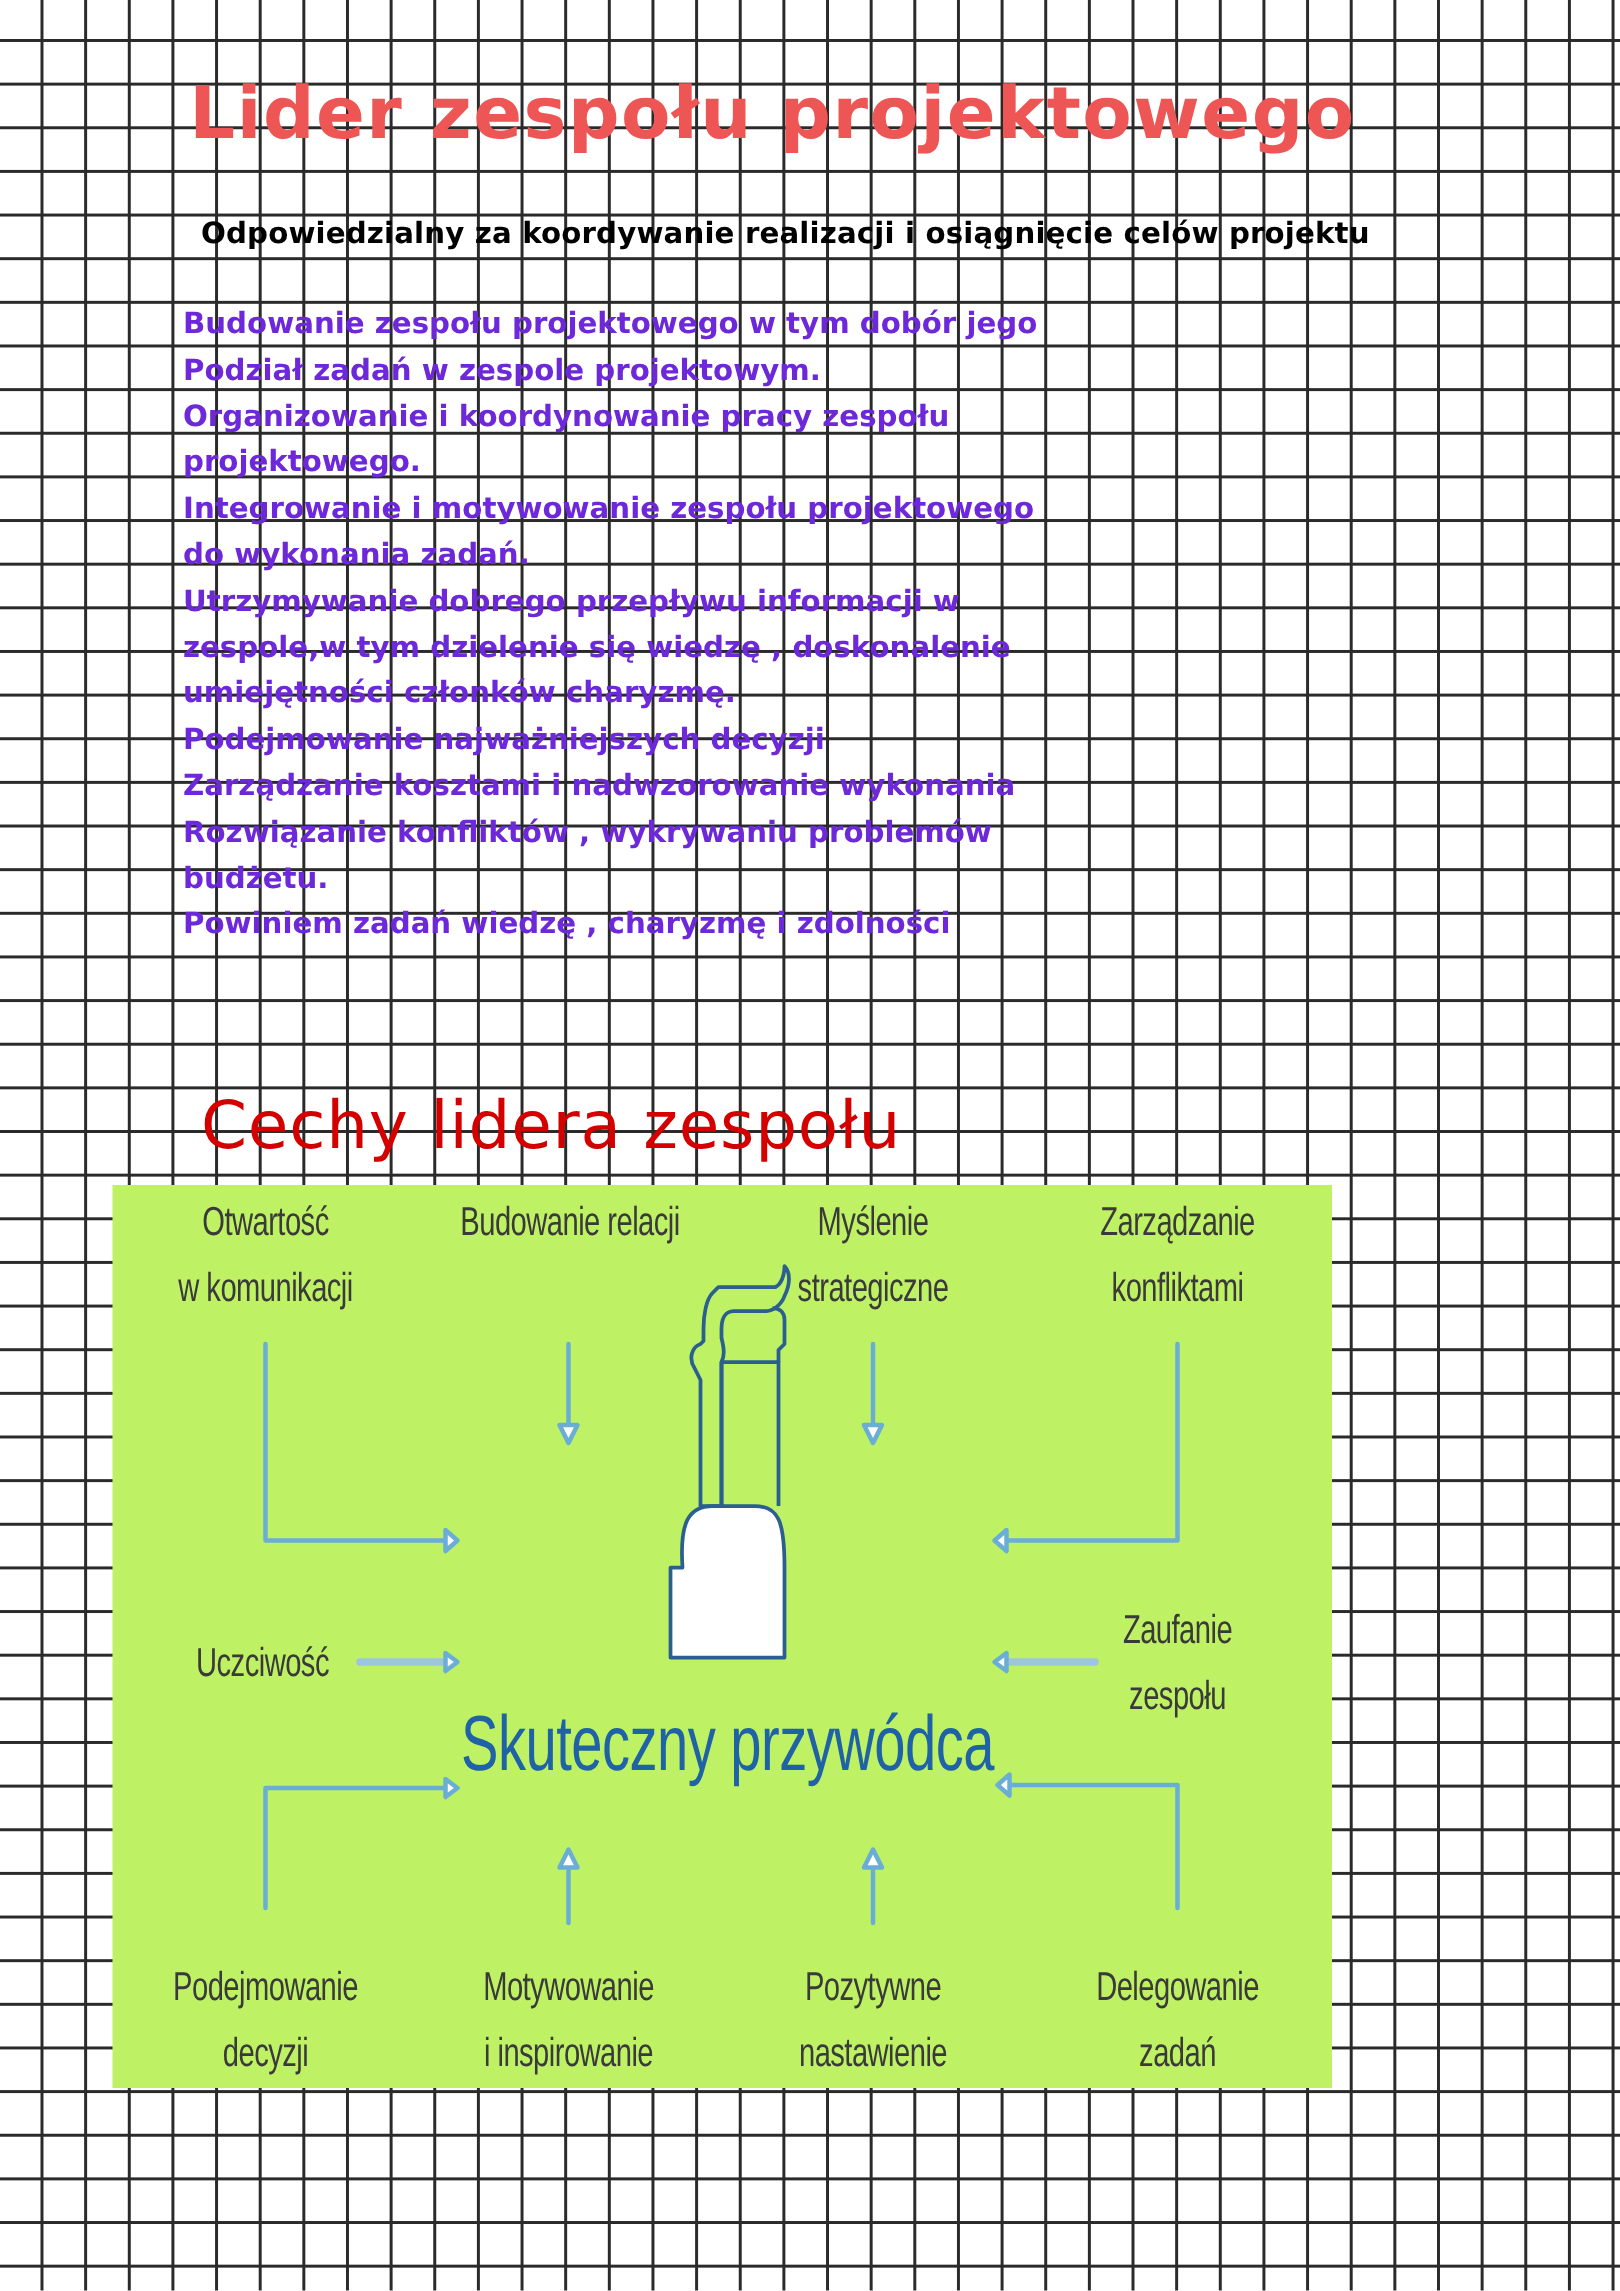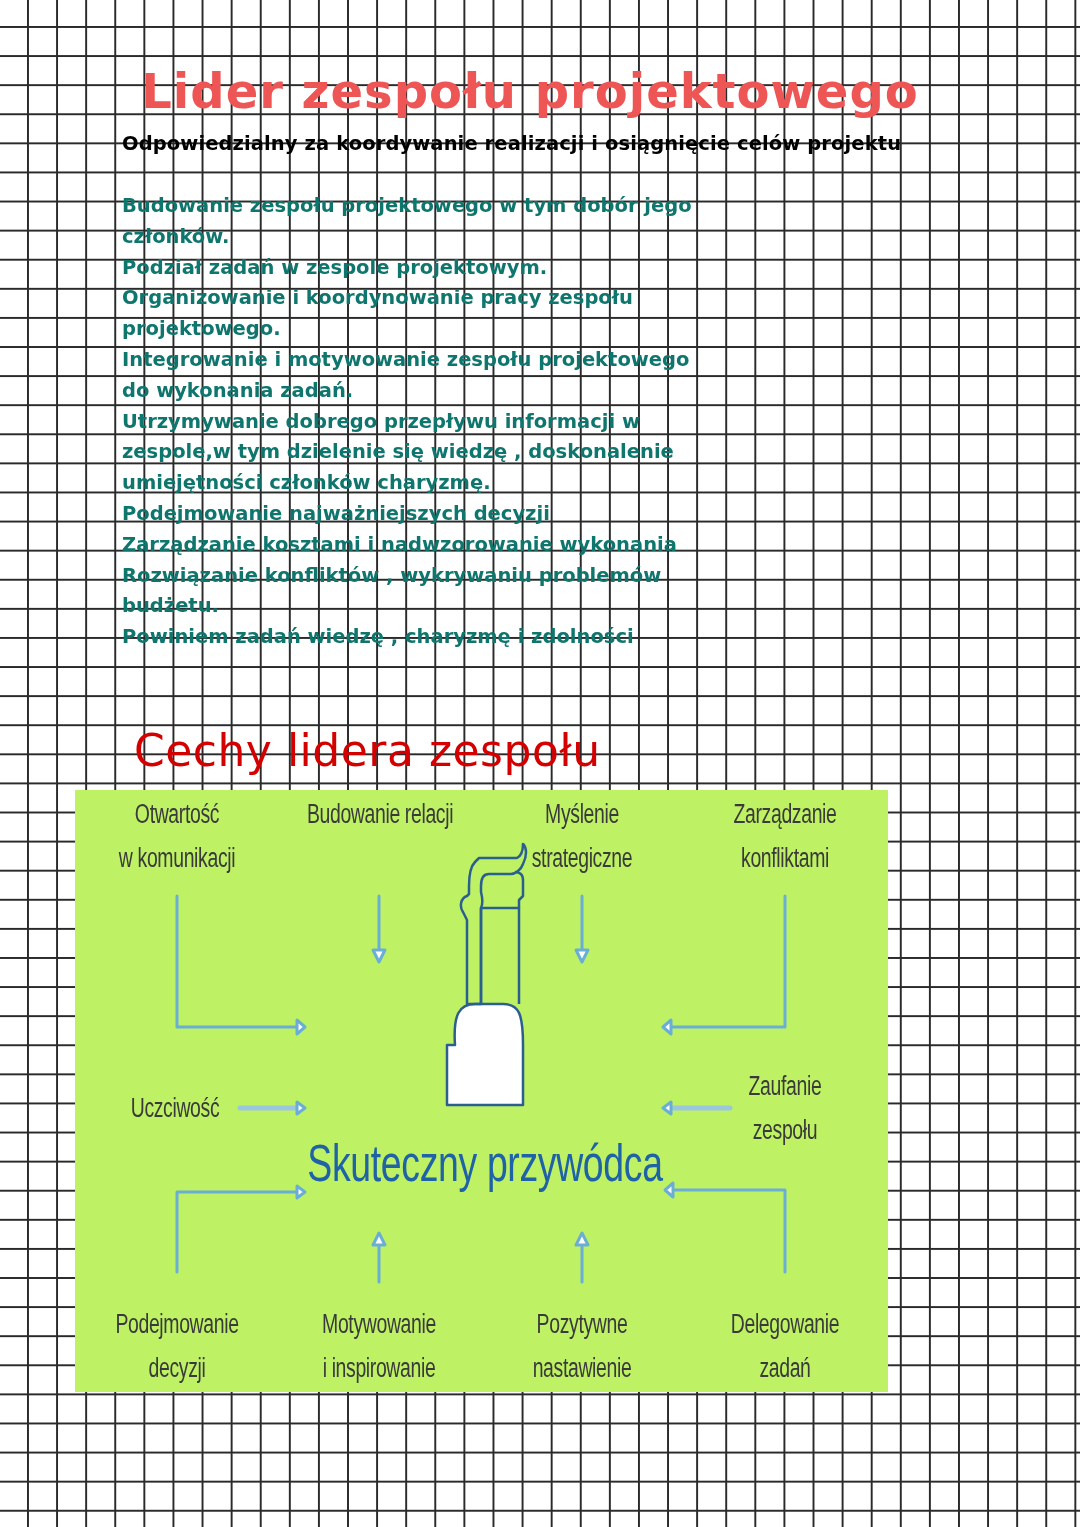--- a/index.html
+++ b/index.html
@@ -9,31 +9,31 @@
     background-image:
       linear-gradient(to right, #2a2a2a 0, #2a2a2a 2px, transparent 2px),
       linear-gradient(to bottom, #2a2a2a 0, #2a2a2a 2px, transparent 2px);
     background-size: 29.1px 29.1px;
     background-position: 27px 26px;
     font-family: "DejaVu Sans", sans-serif;
   }
   .title {
     position: absolute; left: 0; width: 1030px; top: 44px;
     text-align: center; font-weight: bold; font-size: 48px; letter-spacing: 1px;
-    color: #ee5555; margin: 15px; line-height: 64px;
+    color: #ee5555; margin: 0; line-height: 64px;
   }
   .subtitle {
     position: absolute; left: 118px; top: 126px;
-    font-weight: bold; font-size: 19.5px; color: #000; margin: 4px;
+    font-weight: bold; font-size: 19.5px; color: #000; margin: 16px;
     line-height: 28px; letter-spacing: 0.1px;
   }
   .duties {
-    position: absolute; left: 122px; top: 191px; width: 600px;
+    position: absolute; left: 122px; top: 201px; width: 600px;
     margin: 0; padding: 0; list-style: none;
-    font-weight: bold; font-size: 19.5px; line-height: 30.8px; color: #0f766e;
+    font-weight: bold; font-size: 19.5px; line-height: 30.8px; color: #6d28d9;
   }
   .duties li { margin: 0; padding: 0; }
   .section-heading {
     position: absolute; left: 122px; top: 712px; margin: 12px;
     font-weight: normal; font-size: 44px; line-height: 54px; color: #d40000;
     letter-spacing: 0.5px;
   }
   .diagram {
     position: absolute; left: 75px; top: 790px; width: 813px; height: 602px;
     background: #bef264;
@@ -54,21 +54,20 @@
 </style>
 </head>
 <body>
 
 <h1 class="title">Lider zespołu projektowego</h1>
 
 <p class="subtitle">Odpowiedzialny za koordywanie realizacji i osiągnięcie celów projektu</p>
 
 <ul class="duties">
   <li>Budowanie zespołu projektowego w tym dobór jego</li>
-  <li>członków.</li>
   <li>Podział zadań w zespole projektowym.</li>
   <li>Organizowanie i koordynowanie pracy zespołu</li>
   <li>projektowego.</li>
   <li>Integrowanie i motywowanie  zespołu projektowego</li>
   <li>do wykonania zadań.</li>
   <li>Utrzymywanie dobrego przepływu informacji w</li>
   <li>zespole,w tym dzielenie się wiedzę , doskonalenie</li>
   <li>umiejętności członków charyzmę.</li>
   <li>Podejmowanie najważniejszych decyzji</li>
   <li>Zarządzanie kosztami i nadwzorowanie wykonania</li>

